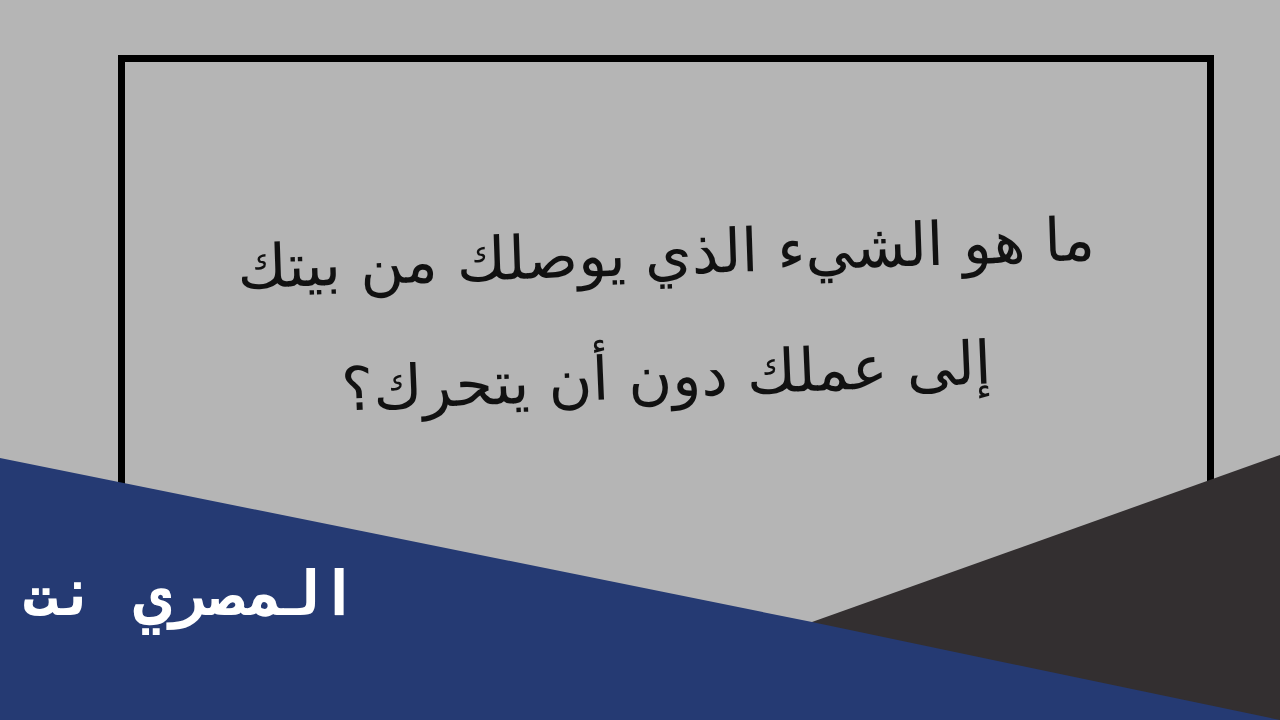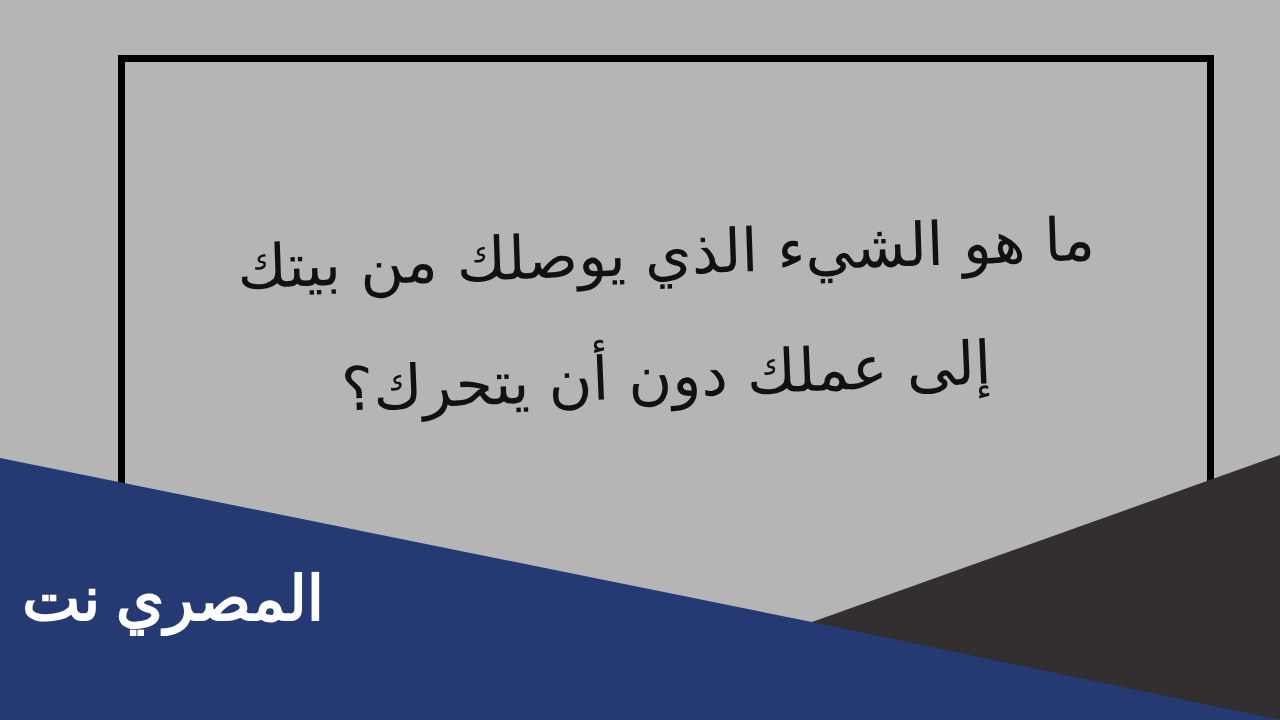--- a/index.html
+++ b/index.html
@@ -88,21 +88,21 @@
     background: #253a73;
     clip-path: polygon(0px 458px, 812px 622px, 1280px 720px, 0px 720px);
   }
 
   
   .watermark {
     position: absolute;
     left: 22px;
     top: 565px;
     color: #ffffff;
-    font-family: Liberation Serif, serif;
+    font-family: Liberation Mono, monospace;
     font-weight: bold;
     font-size: 62px;
     line-height: 1.1;
     direction: rtl;
     unicode-bidi: isolate;
     white-space: nowrap;
     letter-spacing: 0px;
   }
 </style>
 </head>

